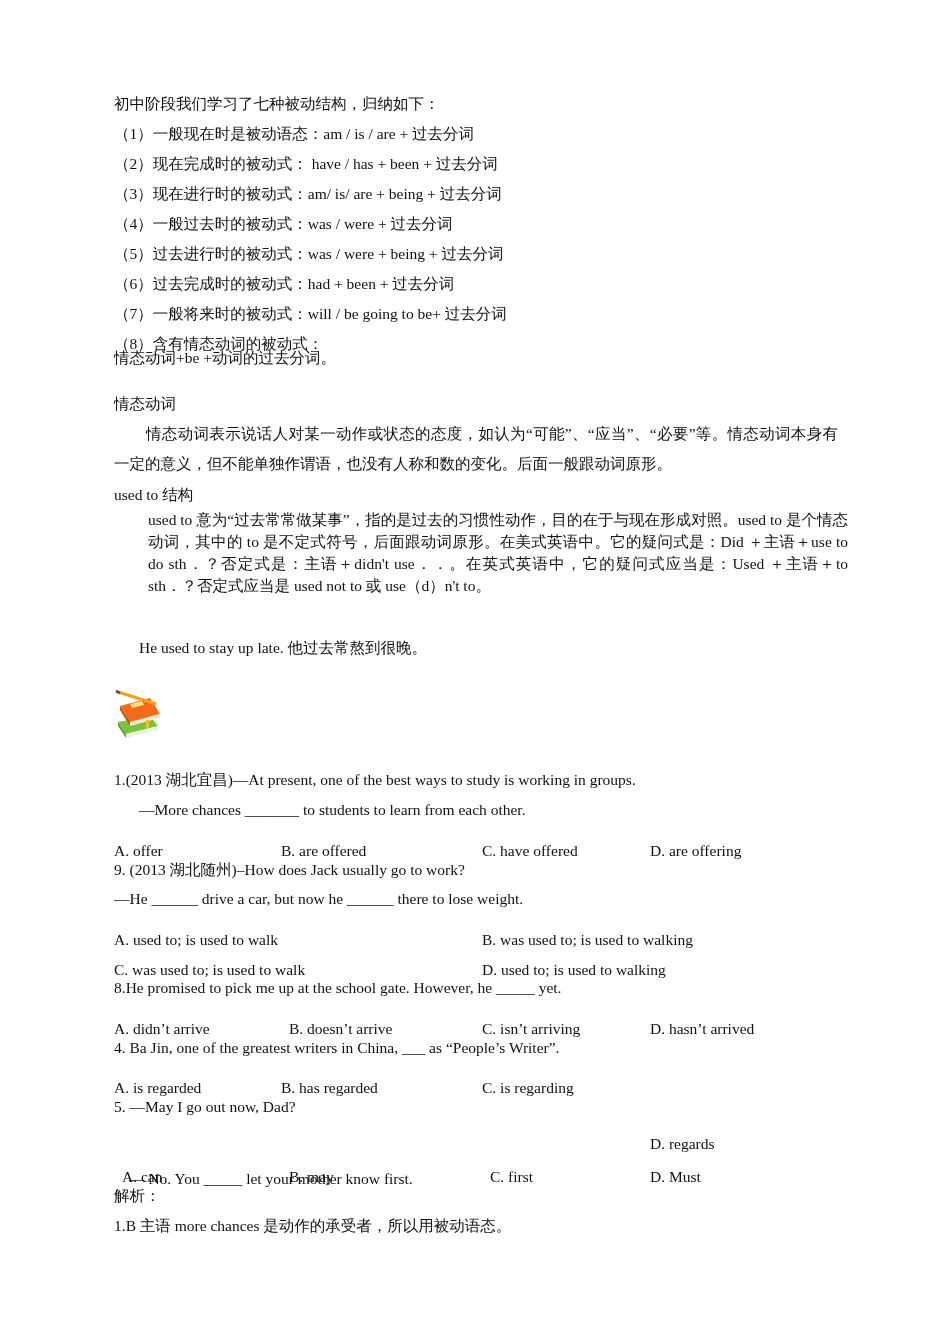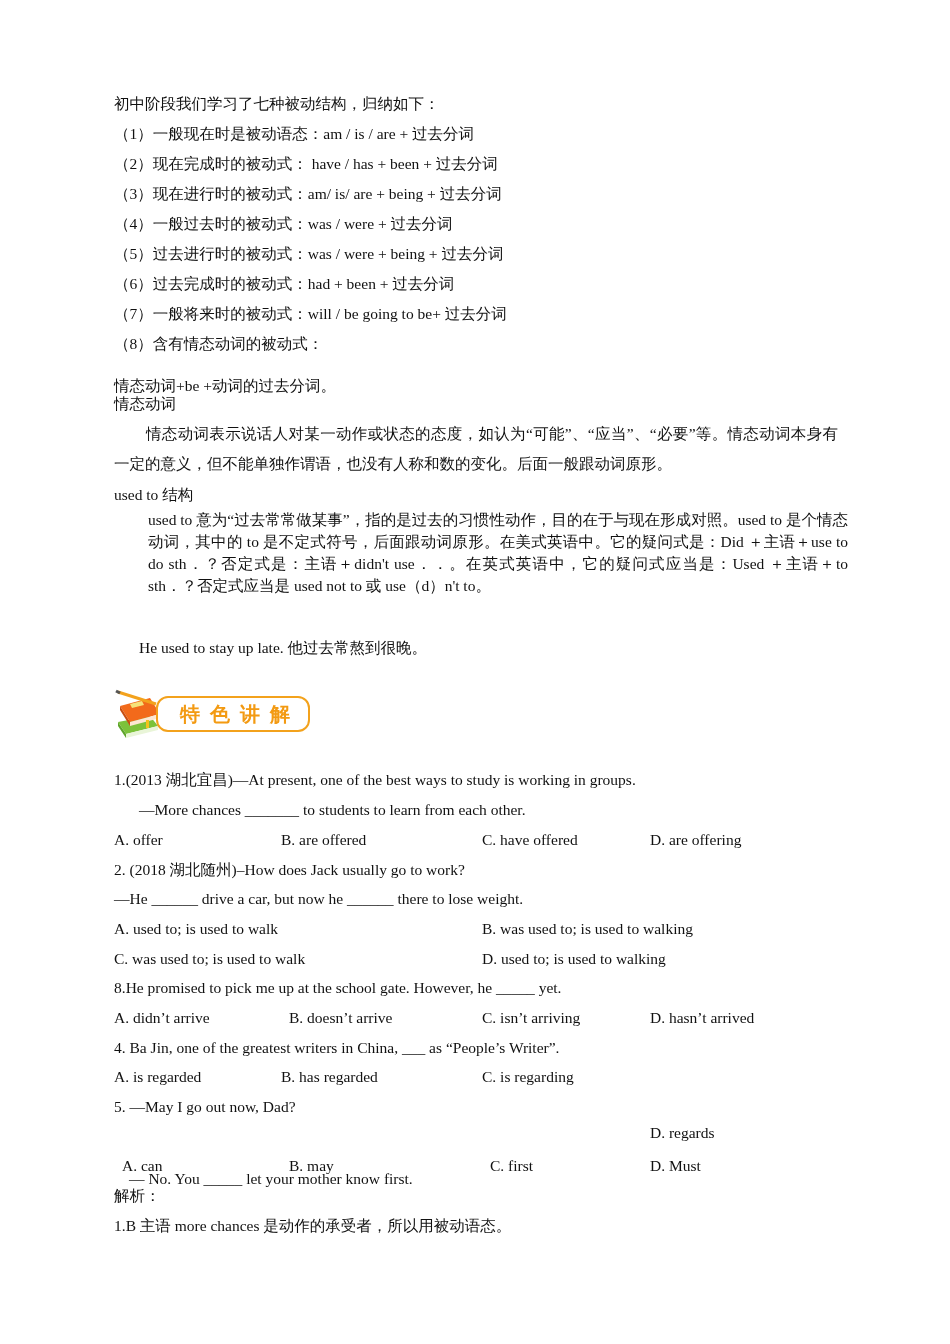--- a/index.html
+++ b/index.html
@@ -5,21 +5,21 @@
   html, body { margin: 0; padding: 0; background: #ffffff; }
   body {
     width: 950px; height: 1344px; position: relative; overflow: hidden;
     font-family: "Liberation Serif", "DejaVu Serif", serif;
     color: #111; font-size: 15.5px;
   }
   .line { position: absolute; left: 114px; white-space: nowrap; line-height: 20px; }
   .bold { font-weight: normal; }
   .para { position: absolute; left: 114px; width: 724px; line-height: 30px; text-align: justify; }
   .para2 { position: absolute; left: 129px; width: 700px; line-height: 22px; text-align: justify; margin-left: 19px; }
-  .opt { position: absolute; white-space: nowrap; line-height: 20px; }
+  .opt { position: absolute; white-space: nowrap; line-height: 20px; margin-top: 11px; }
   .banner { position: absolute; left: 112px; top: 686px; width: 200px; height: 56px; }
   .banner-box {
     position: absolute; left: 44px; top: 10px; width: 150px; height: 32px;
     border: 2.5px solid #f3a21c; border-radius: 12px; background: #fff;
     display: flex; align-items: center; justify-content: center;
   }
   .banner-text {
     color: #f39a12; font-family: "DejaVu Sans", sans-serif; font-weight: bold;
     font-size: 20px; letter-spacing: 10px; padding-left: 14px;
   }
@@ -30,21 +30,21 @@
 
 <div class="line" style="top:94px">初中阶段我们学习了七种被动结构，归纳如下：</div>
 <div class="line" style="top:124px">（1）一般现在时是被动语态：am / is / are +  过去分词</div>
 <div class="line" style="top:154px">（2）现在完成时的被动式：  have / has + been +  过去分词</div>
 <div class="line" style="top:184px">（3）现在进行时的被动式：am/ is/ are + being +  过去分词</div>
 <div class="line" style="top:214px">（4）一般过去时的被动式：was / were +  过去分词</div>
 <div class="line" style="top:244px">（5）过去进行时的被动式：was / were + being +  过去分词</div>
 <div class="line" style="top:274px">（6）过去完成时的被动式：had + been +  过去分词</div>
 <div class="line" style="top:304px">（7）一般将来时的被动式：will / be going to be+  过去分词</div>
 <div class="line" style="top:334px">（8）含有情态动词的被动式：</div>
-<div class="line" style="top:376px">情态动词+be +动词的过去分词。</div>
+<div class="line" style="top:348px">情态动词+be +动词的过去分词。</div>
 
 <div class="line bold" style="top:394px">情态动词</div>
 <div class="para" style="top:419px; text-indent:32px">情态动词表示说话人对某一动作或状态的态度，如认为“可能”、“应当”、“必要”等。情态动词本身有一定的意义，但不能单独作谓语，也没有人称和数的变化。后面一般跟动词原形。</div>
 
 <div class="line bold" style="top:485px">used to  结构</div>
 <div class="para2" style="top:509px">used to 意为“过去常常做某事”，指的是过去的习惯性动作，目的在于与现在形成对照。used to 是个情态动词，其中的 to 是不定式符号，后面跟动词原形。在美式英语中。它的疑问式是：Did ＋主语＋use to do sth．？否定式是：主语＋didn't use．．。在英式英语中，它的疑问式应当是：Used ＋主语＋to sth．？否定式应当是 used not to 或 use（d）n't to。</div>
 <div class="line" style="left:139px; top:638px">He used to stay up late.  他过去常熬到很晚。</div>
 
 <div class="banner">
   <svg class="books" viewBox="0 0 60 56">
@@ -52,33 +52,30 @@
     <path d="M6 36 L14 48 L14 52 L6 40 Z" fill="#5ea52a"></path>
     <path d="M14 48 L46 40 L46 44 L14 52 Z" fill="#e9f5d8"></path>
     <path d="M8 20 L38 12 L48 28 L18 36 Z" fill="#f26a1b"></path>
     <path d="M8 20 L18 36 L18 40 L8 24 Z" fill="#c94e10"></path>
     <path d="M18 36 L48 28 L48 32 L18 40 Z" fill="#fde7d2"></path>
     <path d="M18 18 L30 15 L32 19 L20 22 Z" fill="#f6e27a"></path>
     <path d="M6 6 L44 18" stroke="#f3a21c" stroke-width="3"></path>
     <path d="M4 5 L8 7" stroke="#555" stroke-width="3"></path>
     <rect x="34" y="34" width="3" height="8" fill="#f3c21c"></rect>
   </svg>
-  <div class="banner-box">
-    <span class="banner-text">特色讲解</span>
-  </div>
 </div>
 
 <div class="line" style="top:770px">1.(2013 湖北宜昌)—At present, one of the best ways to study is working in groups.</div>
 <div class="line" style="left:139px; top:800px">—More chances _______ to students to learn from each other.</div>
 <div class="opt" style="left:114px; top:830px">A. offer</div>
 <div class="opt" style="left:281px; top:830px">B. are offered</div>
 <div class="opt" style="left:482px; top:830px">C. have offered</div>
 <div class="opt" style="left:650px; top:830px">D. are offering</div>
 
-<div class="line" style="top:860px">2. (2018 湖北随州)–How does Jack usually go to work?</div>
+<div class="line" style="top:860px">9. (2013 湖北随州)–How does Jack usually go to work?</div>
 <div class="line" style="top:889px">—He ______ drive a car, but now he ______ there to lose weight.</div>
 <div class="opt" style="left:114px; top:919px">A. used to; is used to walk</div>
 <div class="opt" style="left:482px; top:919px">B. was used to; is used to walking</div>
 <div class="opt" style="left:114px; top:949px">C. was used to; is used to walk</div>
 <div class="opt" style="left:482px; top:949px">D. used to; is used to walking</div>
 
 <div class="line" style="top:978px">8.He promised to pick me up at the school gate. However, he _____ yet.</div>
 <div class="opt" style="left:114px; top:1008px">A. didn’t arrive</div>
 <div class="opt" style="left:289px; top:1008px">B. doesn’t arrive</div>
 <div class="opt" style="left:482px; top:1008px">C. isn’t arriving</div>

